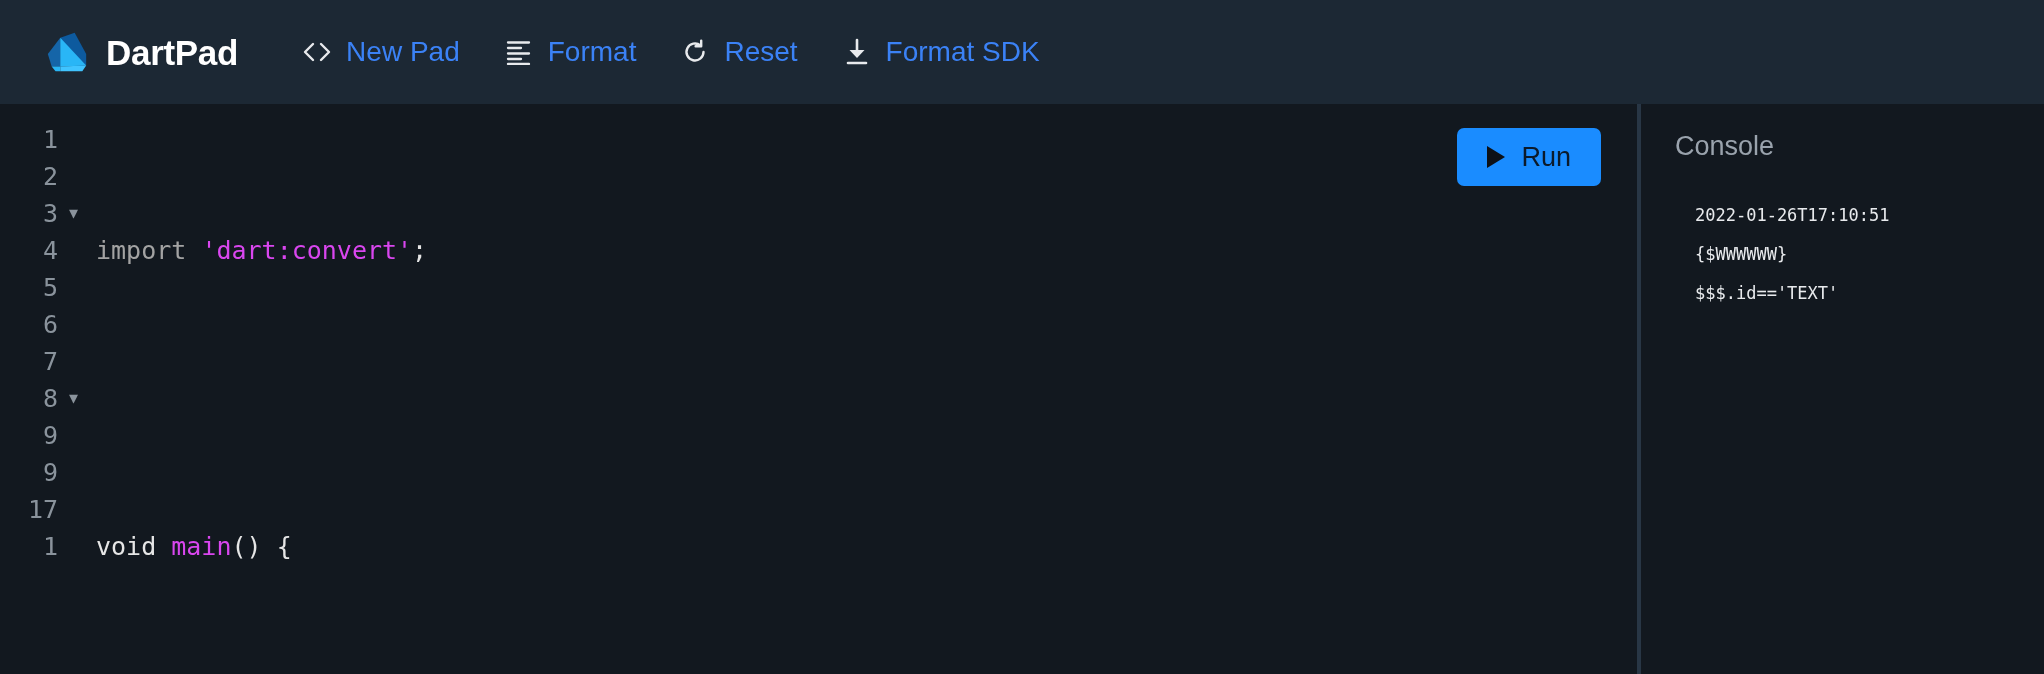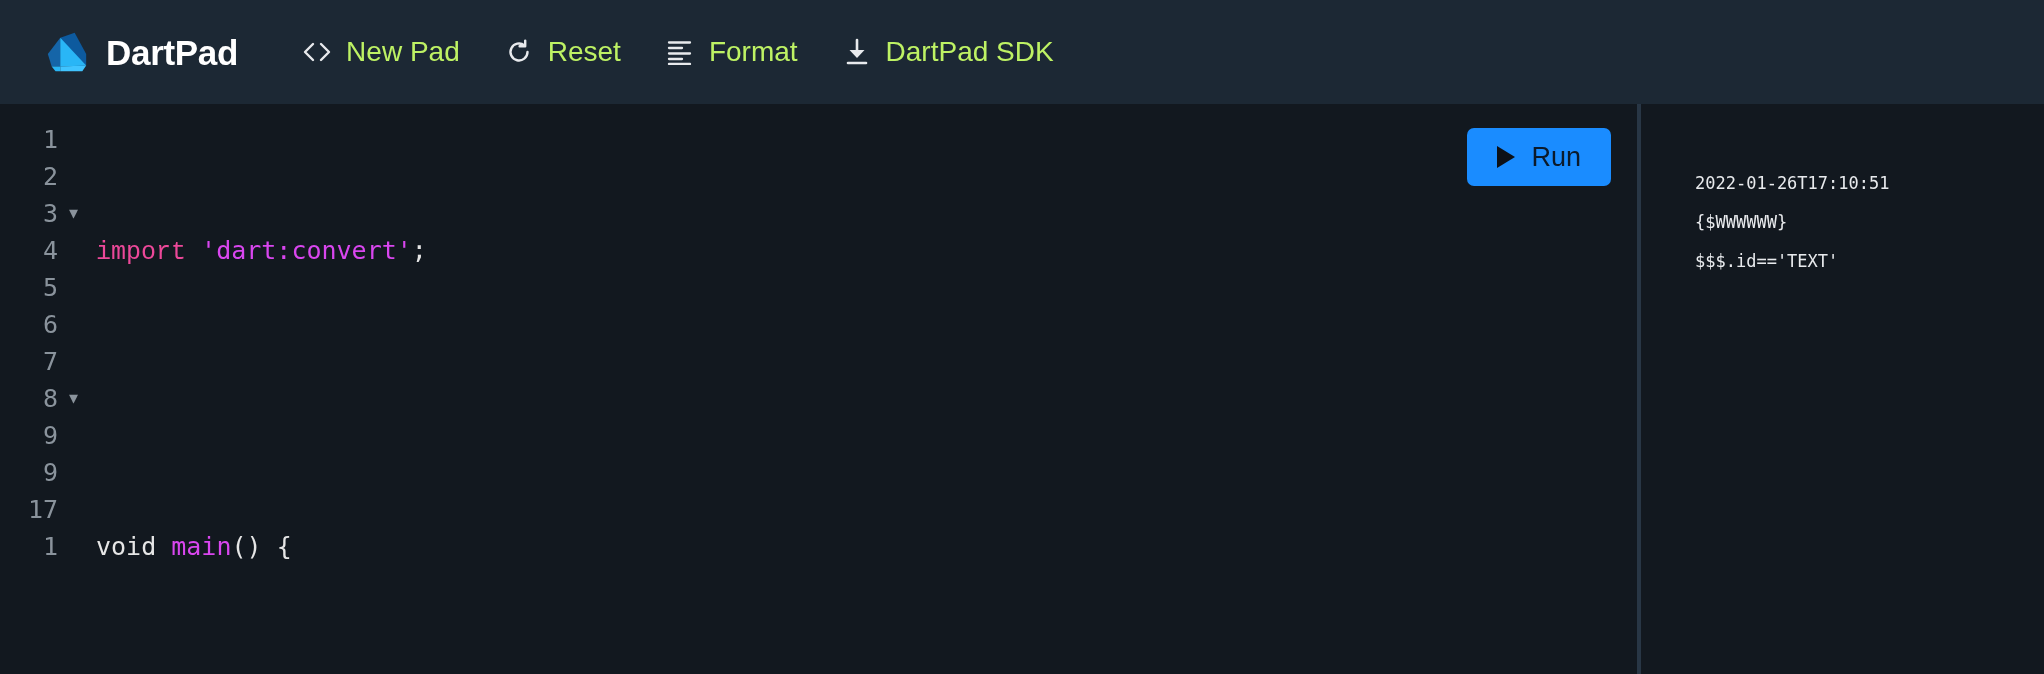--- a/index.html
+++ b/index.html
@@ -55,21 +55,21 @@
     white-space: nowrap;
   }
   .tool-btn .ic {
     display: inline-flex;
     align-items: center;
     justify-content: center;
     width: 30px;
     height: 30px;
     flex: 0 0 30px;
   }
-  .tool-btn .label { color: #bef264; }
+  .tool-btn .label { color: #3b82f6; }
 
   
   .body {
     flex: 1;
     display: flex;
     min-height: 0;
     background: #12181f;
   }
 
   
@@ -109,29 +109,29 @@
     line-height: 37px;
   }
   .codecol {
     padding-left: 34px;
     white-space: pre;
     color: #e6e6e6;
   }
   .codecol .ln { height: 37px; }
 
   
-  .kw   { color: #ec4899; font-family: Liberation Mono, monospace; }   
+  .kw   { color: #a3a3a3; }   
   .str  { color: #d946ef; }   
   .fn   { color: #d946ef; }   
   .pl   { color: #e6e6e6; }   
 
   .run-btn {
     position: absolute;
     top: 24px;
-    right: 26px;
+    right: 36px;
     background: #1a8cff;
     color: #0b1a2b;
     border: none;
     border-radius: 7px;
     height: 58px;
     padding: 0 30px;
     display: flex;
     align-items: center;
     gap: 16px;
     font-size: 27px;
@@ -190,56 +190,56 @@
     </div>
 
     <div class="tool-btn">
       <span class="ic">
         <svg width="30" height="22" viewBox="0 0 30 22" xmlns="http://www.w3.org/2000/svg">
           <polyline points="11,3 3,11 11,19" fill="none" stroke="#e8eaed" stroke-width="2.4" stroke-linecap="round" stroke-linejoin="round"></polyline>
           <polyline points="19,3 27,11 19,19" fill="none" stroke="#e8eaed" stroke-width="2.4" stroke-linecap="round" stroke-linejoin="round"></polyline>
         </svg>
       </span>
       <span class="label">New Pad</span>
-    </div>
-
-    <div class="tool-btn">
-      <span class="ic">
-        <svg width="28" height="28" viewBox="0 0 28 28" xmlns="http://www.w3.org/2000/svg">
-          <path d="M22.5 14a8.5 8.5 0 1 1-3.1-6.6" fill="none" stroke="#e8eaed" stroke-width="2.4" stroke-linecap="round"></path>
-          <polyline points="20.2,2.6 20.2,8.2 14.6,8.2" fill="none" stroke="#e8eaed" stroke-width="2.4" stroke-linecap="round" stroke-linejoin="round"></polyline>
-        </svg>
-      </span>
-      <span class="label">Reset</span>
     </div>
 
     <div class="tool-btn">
       <span class="ic">
         <svg width="28" height="26" viewBox="0 0 28 26" xmlns="http://www.w3.org/2000/svg">
           <g stroke="#e8eaed" stroke-width="2.3" stroke-linecap="round">
             <line x1="3" y1="3.5" x2="24" y2="3.5"></line>
             <line x1="3" y1="9" x2="16" y2="9"></line>
             <line x1="3" y1="14.5" x2="24" y2="14.5"></line>
             <line x1="3" y1="20" x2="16" y2="20"></line>
             <line x1="3" y1="25" x2="24" y2="25"></line>
           </g>
         </svg>
       </span>
       <span class="label">Format</span>
     </div>
 
     <div class="tool-btn">
       <span class="ic">
+        <svg width="28" height="28" viewBox="0 0 28 28" xmlns="http://www.w3.org/2000/svg">
+          <path d="M22.5 14a8.5 8.5 0 1 1-3.1-6.6" fill="none" stroke="#e8eaed" stroke-width="2.4" stroke-linecap="round"></path>
+          <polyline points="20.2,2.6 20.2,8.2 14.6,8.2" fill="none" stroke="#e8eaed" stroke-width="2.4" stroke-linecap="round" stroke-linejoin="round"></polyline>
+        </svg>
+      </span>
+      <span class="label">Reset</span>
+    </div>
+
+    <div class="tool-btn">
+      <span class="ic">
         <svg width="26" height="28" viewBox="0 0 26 28" xmlns="http://www.w3.org/2000/svg">
           <line x1="13" y1="2" x2="13" y2="17" stroke="#e8eaed" stroke-width="2.6" stroke-linecap="round"></line>
           <polygon points="5.5,12 20.5,12 13,20" fill="#e8eaed"></polygon>
           <line x1="4" y1="25" x2="22" y2="25" stroke="#e8eaed" stroke-width="2.6" stroke-linecap="round"></line>
         </svg>
       </span>
-      <span class="label">DartPad SDK</span>
+      <span class="label">Format SDK</span>
     </div>
 
   </div>
 
   <div class="body">
 
     <div class="editor">
 
       <div class="code-area">
 
@@ -288,20 +288,21 @@
       </div>
 
       <button class="run-btn">
         <span class="tri"></span>
         <span>Run</span>
       </button>
 
     </div>
 
     <div class="console">
+      <div class="console-title">Console</div>
       <div class="console-out">2022-01-26T17:10:51
 {$WWWWWW}
 $$$.id=='TEXT'</div>
     </div>
 
   </div>
 
 </div>
 
 </body></html>

